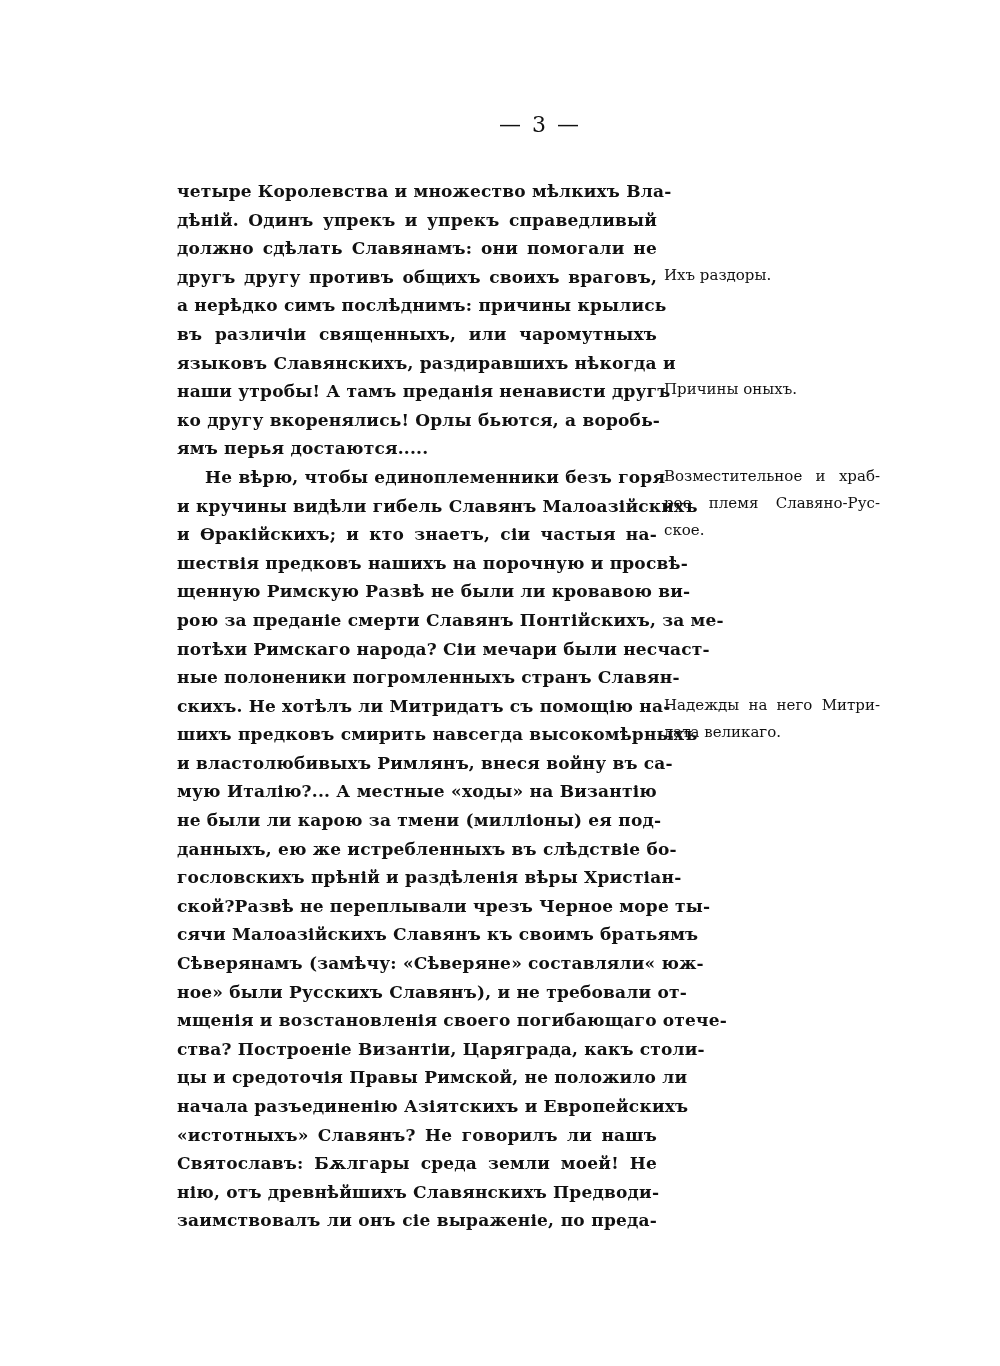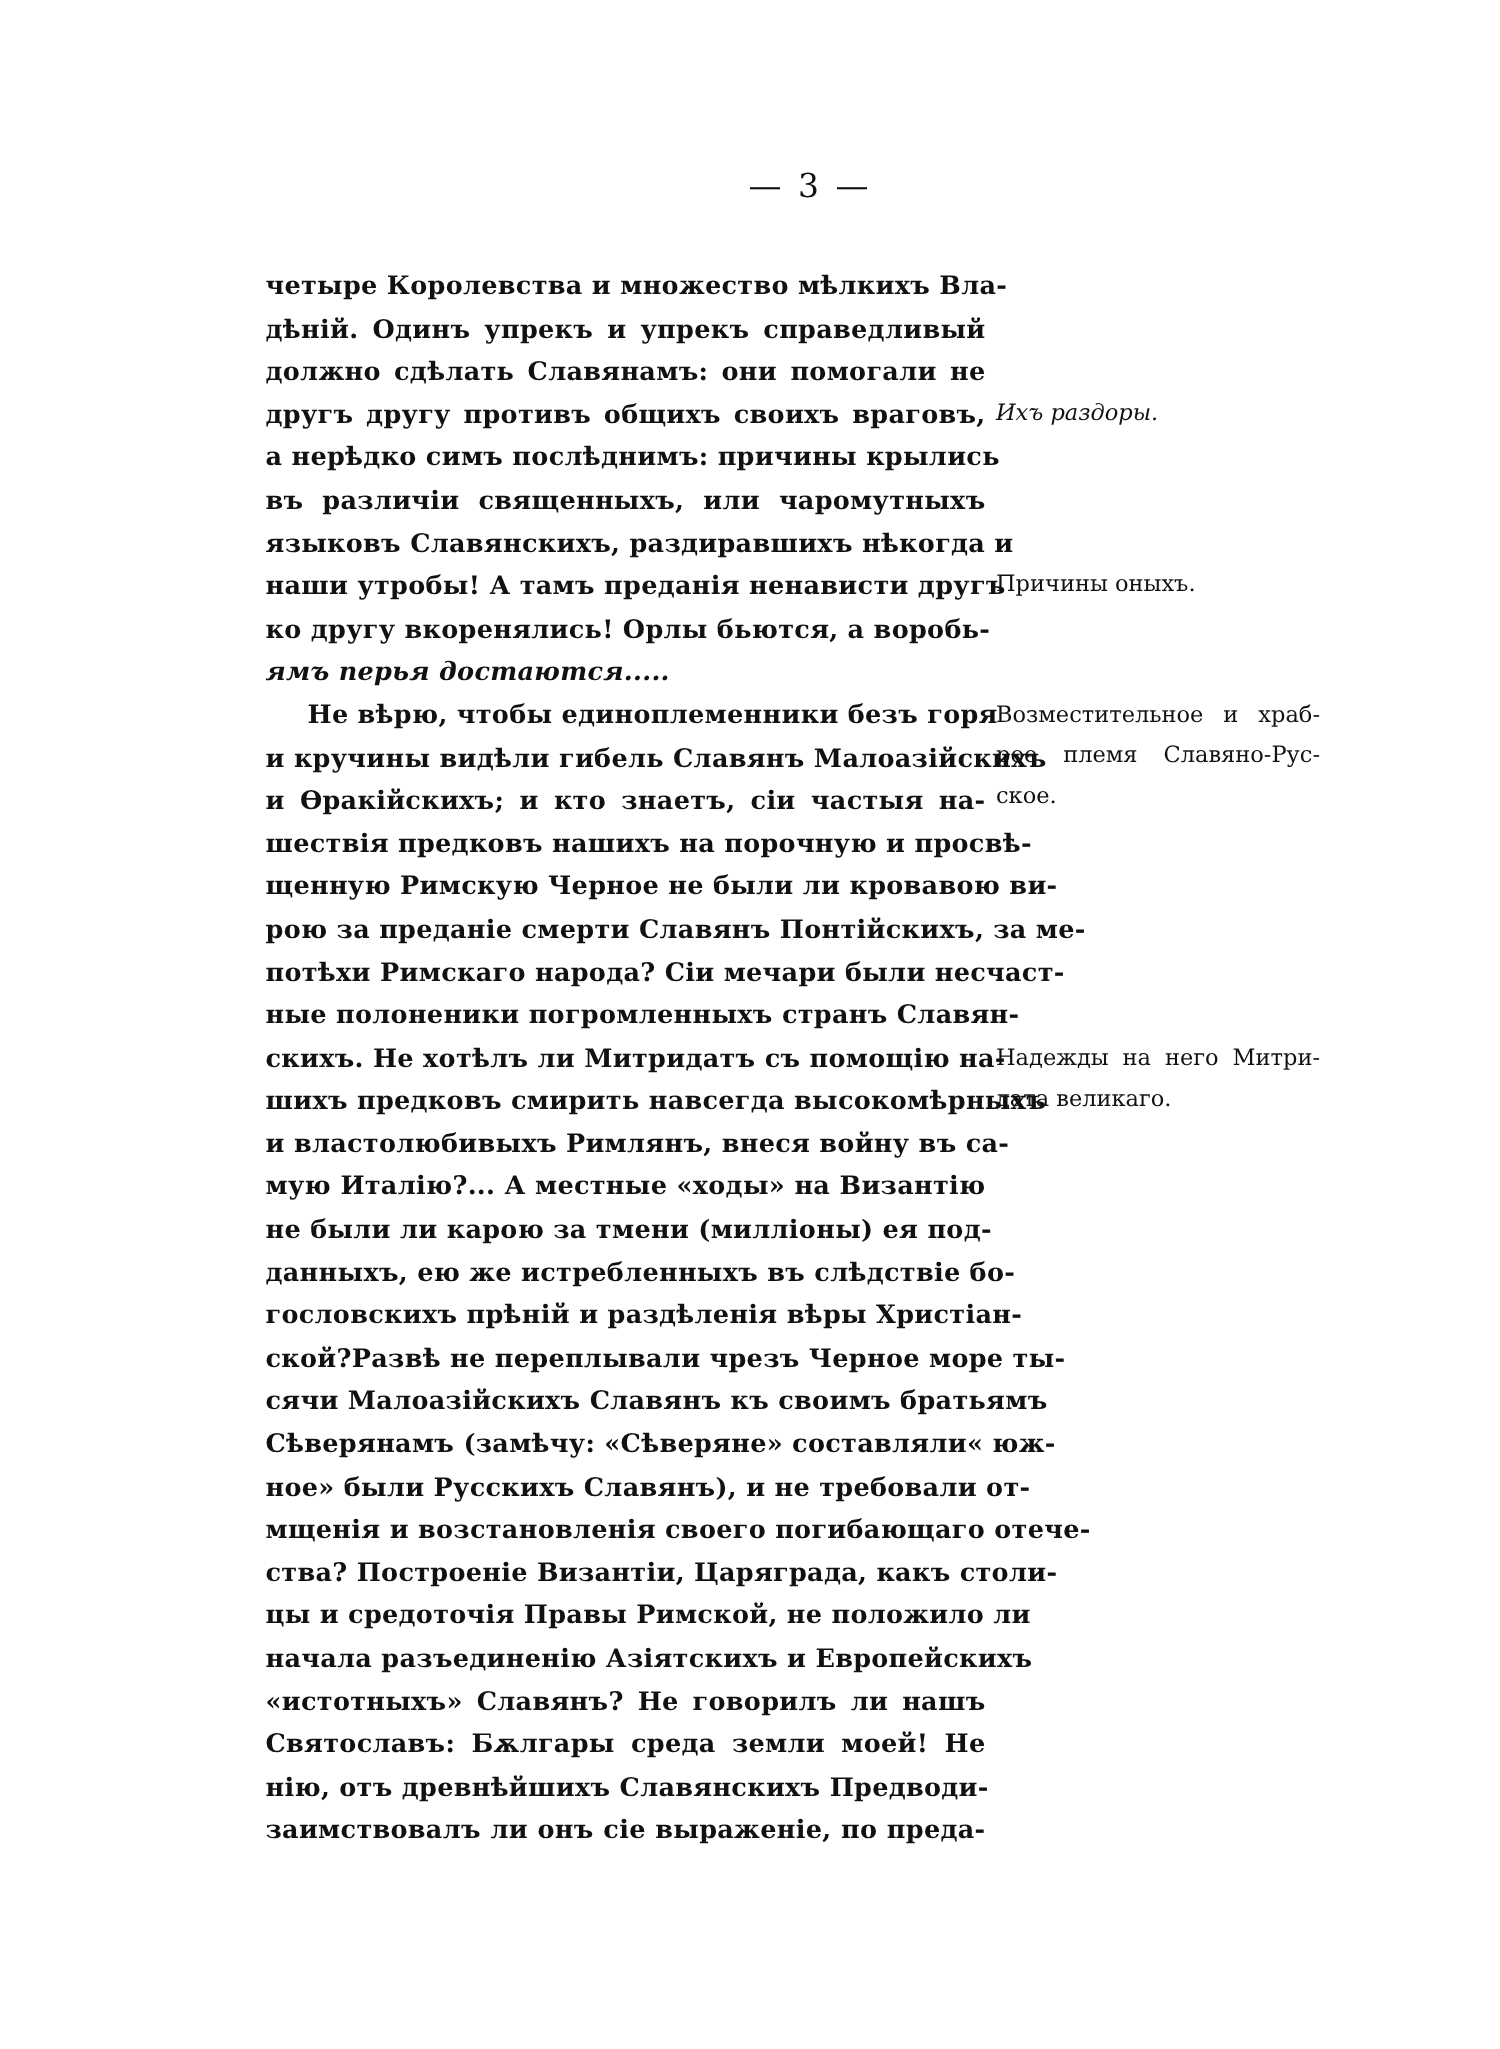--- a/index.html
+++ b/index.html
@@ -35,21 +35,20 @@
       line-height: 28.6px;
       font-size: 17px;
       font-weight: bold;
       white-space: nowrap;
       text-align: justify;
       text-align-last: justify;
       letter-spacing: 0.2px;
     }
     .line.last {
       text-align-last: left;
-      font-style: italic;
     }
     .line.indent {
       padding-left: 28px;
     }
     .margin-note {
       position: absolute;
       left: 664px;
       width: 216px;
       font-size: 15px;
       line-height: 27px;
@@ -77,21 +76,21 @@
   <div class="line">а нерѣдко симъ послѣднимъ: причины крылись</div>
   <div class="line">въ различіи священныхъ, или чаромутныхъ</div>
   <div class="line">языковъ Славянскихъ, раздиравшихъ нѣкогда и</div>
   <div class="line">наши утробы! А тамъ преданія ненависти другъ</div>
   <div class="line">ко другу вкоренялись! Орлы бьются, а воробь-</div>
   <div class="line last">ямъ перья достаются.....</div>
   <div class="line indent">Не вѣрю, чтобы единоплеменники безъ горя</div>
   <div class="line">и кручины видѣли гибель Славянъ Малоазійскихъ</div>
   <div class="line">и Ѳракійскихъ; и кто знаетъ, сіи частыя на-</div>
   <div class="line">шествія предковъ нашихъ на порочную и просвѣ-</div>
-  <div class="line">щенную Римскую Черное не были ли кровавою ви-</div>
+  <div class="line">щенную Римскую Развѣ не были ли кровавою ви-</div>
   <div class="line">рою за преданіе смерти Славянъ Понтійскихъ, за ме-</div>
   <div class="line">потѣхи Римскаго народа? Сіи мечари были несчаст-</div>
   <div class="line">ные полоненики погромленныхъ странъ Славян-</div>
   <div class="line">скихъ. Не хотѣлъ ли Митридатъ съ помощію на-</div>
   <div class="line">шихъ предковъ смирить навсегда высокомѣрныхъ</div>
   <div class="line">и властолюбивыхъ Римлянъ, внеся войну въ са-</div>
   <div class="line">мую Италію?... А местные «ходы» на Византію</div>
   <div class="line">не были ли карою за тмени (милліоны) ея под-</div>
   <div class="line">данныхъ, ею же истребленныхъ въ слѣдствіе бо-</div>
   <div class="line">гословскихъ прѣній и раздѣленія вѣры Христіан-</div>
@@ -102,21 +101,21 @@
   <div class="line">мщенія и возстановленія своего погибающаго отече-</div>
   <div class="line">ства? Построеніе Византіи, Царяграда, какъ столи-</div>
   <div class="line">цы и средоточія Правы Римской, не положило ли</div>
   <div class="line">начала разъединенію Азіятскихъ и Европейскихъ</div>
   <div class="line">«истотныхъ» Славянъ? Не говорилъ ли нашъ</div>
   <div class="line">Святославъ: Бѫлгары среда земли моей! Не</div>
   <div class="line">нію, отъ древнѣйшихъ Славянскихъ Предводи-</div>
   <div class="line">заимствовалъ ли онъ сіе выраженіе, по преда-</div>
 </div>
 
-<div class="margin-note" style="top: 262px; font-style: italic;">
+<div class="margin-note" style="top: 262px;">
   <div class="mline last">Ихъ раздоры.</div>
 </div>
 
 <div class="margin-note" style="top: 376px;">
   <div class="mline last">Причины оныхъ.</div>
 </div>
 
 <div class="margin-note" style="top: 463px;">
   <div class="mline">Возместительное и храб-</div>
   <div class="mline">рое племя Славяно-Рус-</div>

